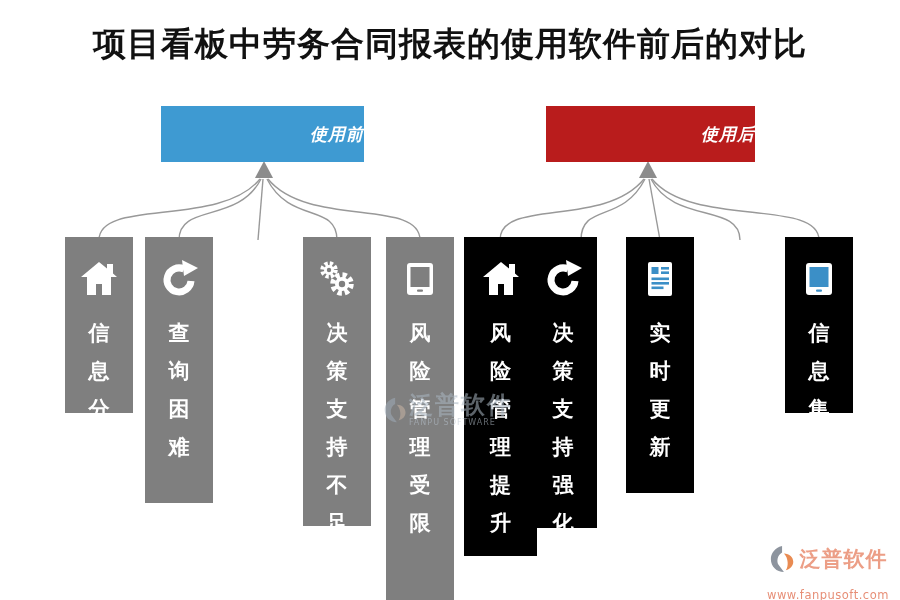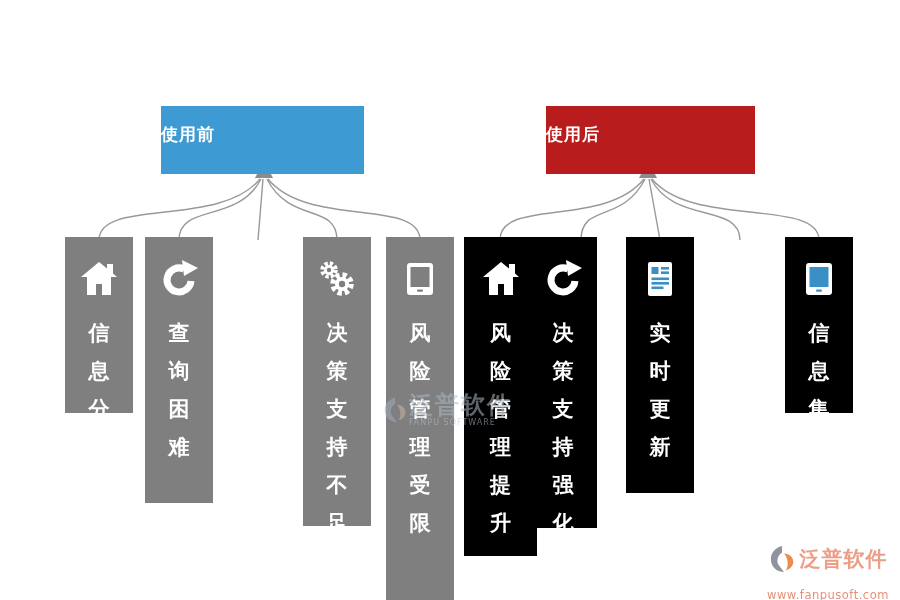--- a/index.html
+++ b/index.html
@@ -1,22 +1,22 @@
 <!DOCTYPE html>
 <html><head>
 <meta charset="utf-8">
 <style>
   html,body{margin:0;padding:0;background:#ffffff;}
   .canvas{position:relative;width:900px;height:600px;background:#ffffff;overflow:hidden;
           font-family:"DejaVu Sans","Liberation Sans",sans-serif;}
   .page-title{position:absolute;left:0;top:22px;width:900px;margin:0;text-align:center;
           font-size:33px;font-weight:900;color:#111111;letter-spacing:1px;}
   .connectors{position:absolute;left:0;top:0;pointer-events:none;}
-  .hdr{position:absolute;top:106px;height:68px;line-height:56px;text-align:left;
-          color:#ffffff;font-size:17px;font-weight:bold;letter-spacing:1px;}
+  .hdr{position:absolute;top:106px;height:56px;line-height:56px;text-align:right;
+          color:#ffffff;font-size:17px;font-weight:bold;letter-spacing:1px;font-style:italic;}
   .hdr.before{left:161px;width:203px;background:#3e9ad2;}
   .hdr.after{left:546px;width:209px;background:#b91c1c;}
   .col{position:absolute;top:237px;width:68px;text-align:center;}
   .col.gray{background:#7f7f7f;}
   .col.blue{background:#000000;}
   .icon{display:block;width:40px;height:40px;margin:22px auto 0;}
   .gray .bgfill{fill:#7f7f7f;}
   .blue .bgfill{fill:#3b8fc7;}
   .vlabel{width:24px;margin:15px auto 0;color:#ffffff;font-size:21px;font-weight:bold;
           line-height:38px;word-break:break-all;text-align:center;}
@@ -28,20 +28,21 @@
   .brand{position:absolute;left:760px;top:544px;width:136px;text-align:center;z-index:6;}
   .brand-row{display:flex;align-items:center;justify-content:center;}
   .brand-name{font-size:21px;font-weight:bold;color:#ec9e86;letter-spacing:1px;}
   .brand-url{font-size:11.5px;color:#e78f77;letter-spacing:.5px;margin-top:14px;}
 </style>
 </head>
 <body>
 
 <div class="canvas">
 
+  <h1 class="page-title">项目看板中劳务合同报表的使用软件前后的对比</h1>
 
   <svg class="connectors" width="900" height="600" viewBox="0 0 900 600">
     <g stroke="#999999" stroke-width="1.4" fill="none">
       <path d="M99,240 C99,198 220,228 260,179"></path>
       <path d="M179,240 C179,203 238,224 261,179"></path>
       <path d="M258,240 L263,179"></path>
       <path d="M337,240 C337,203 290,224 267,179"></path>
       <path d="M420,240 C420,198 308,228 268,179"></path>
       <path d="M500,240 C500,198 604,228 644,179"></path>
       <path d="M581,240 C581,203 622,224 645,179"></path>

